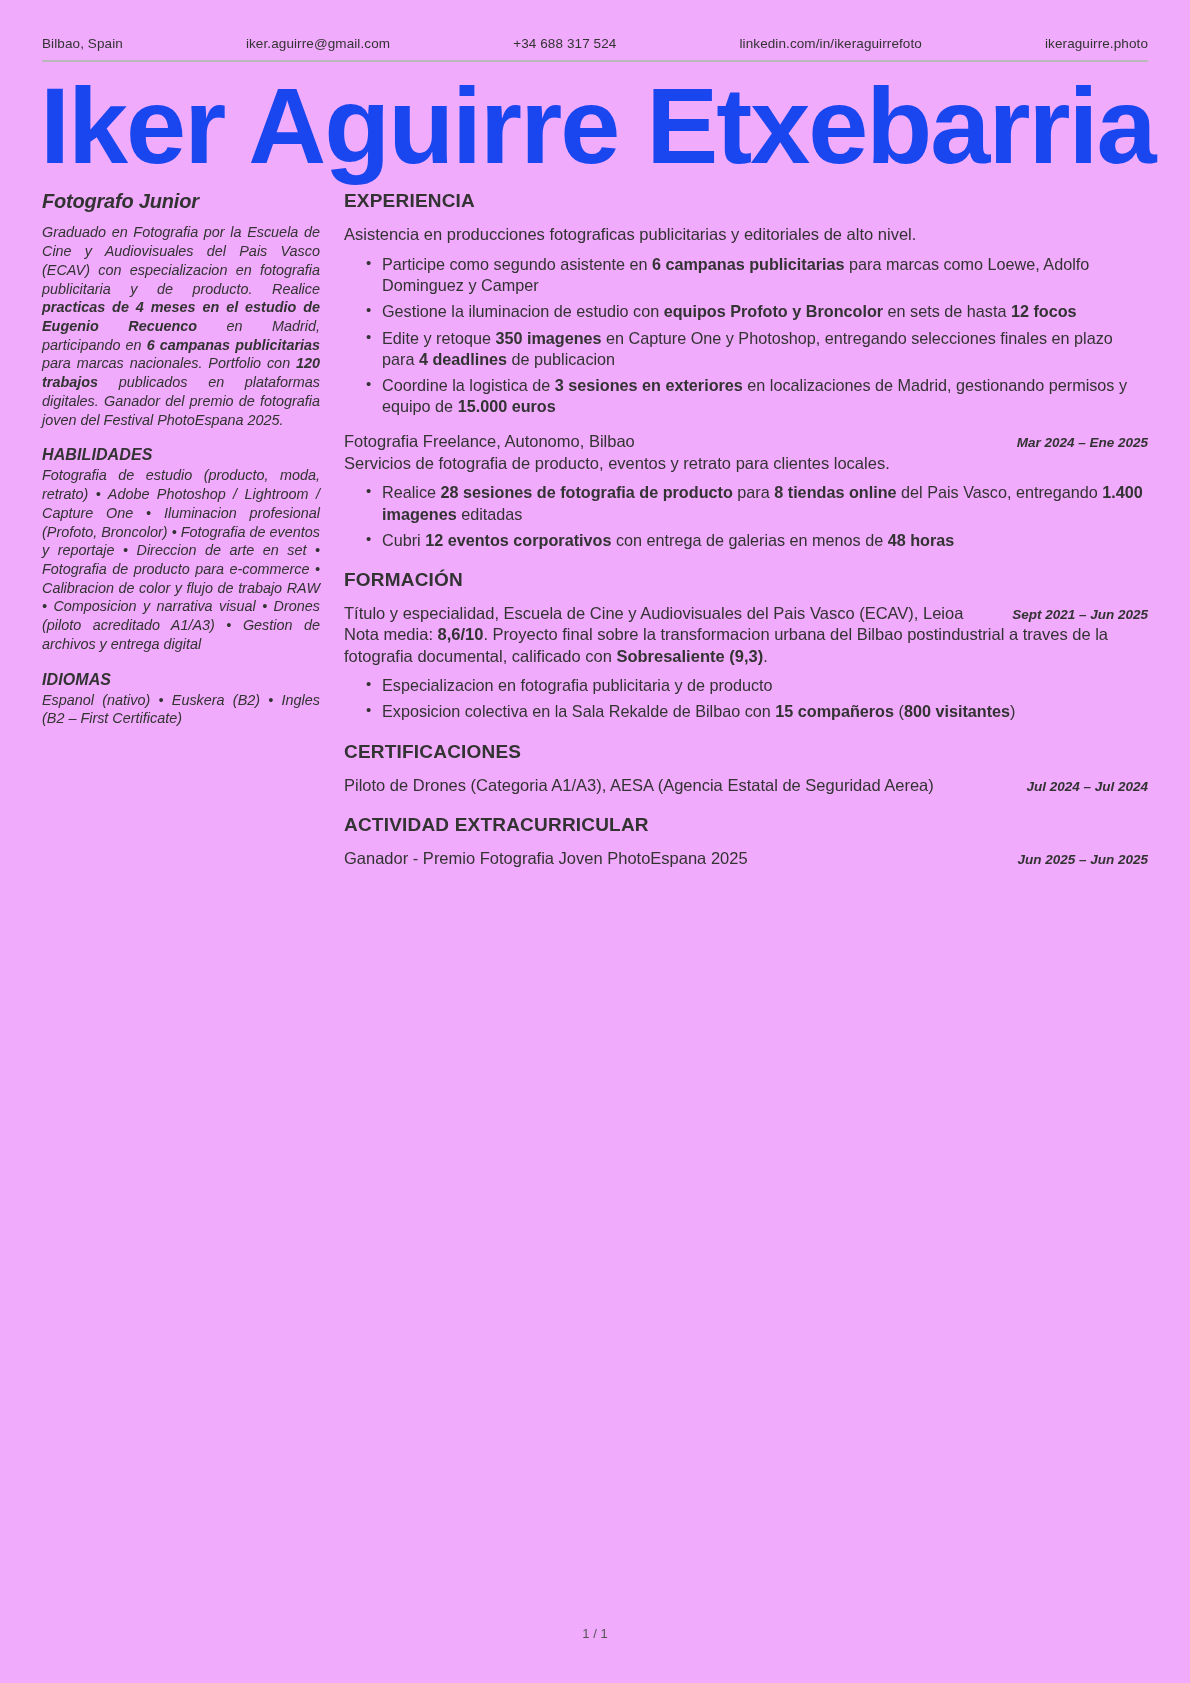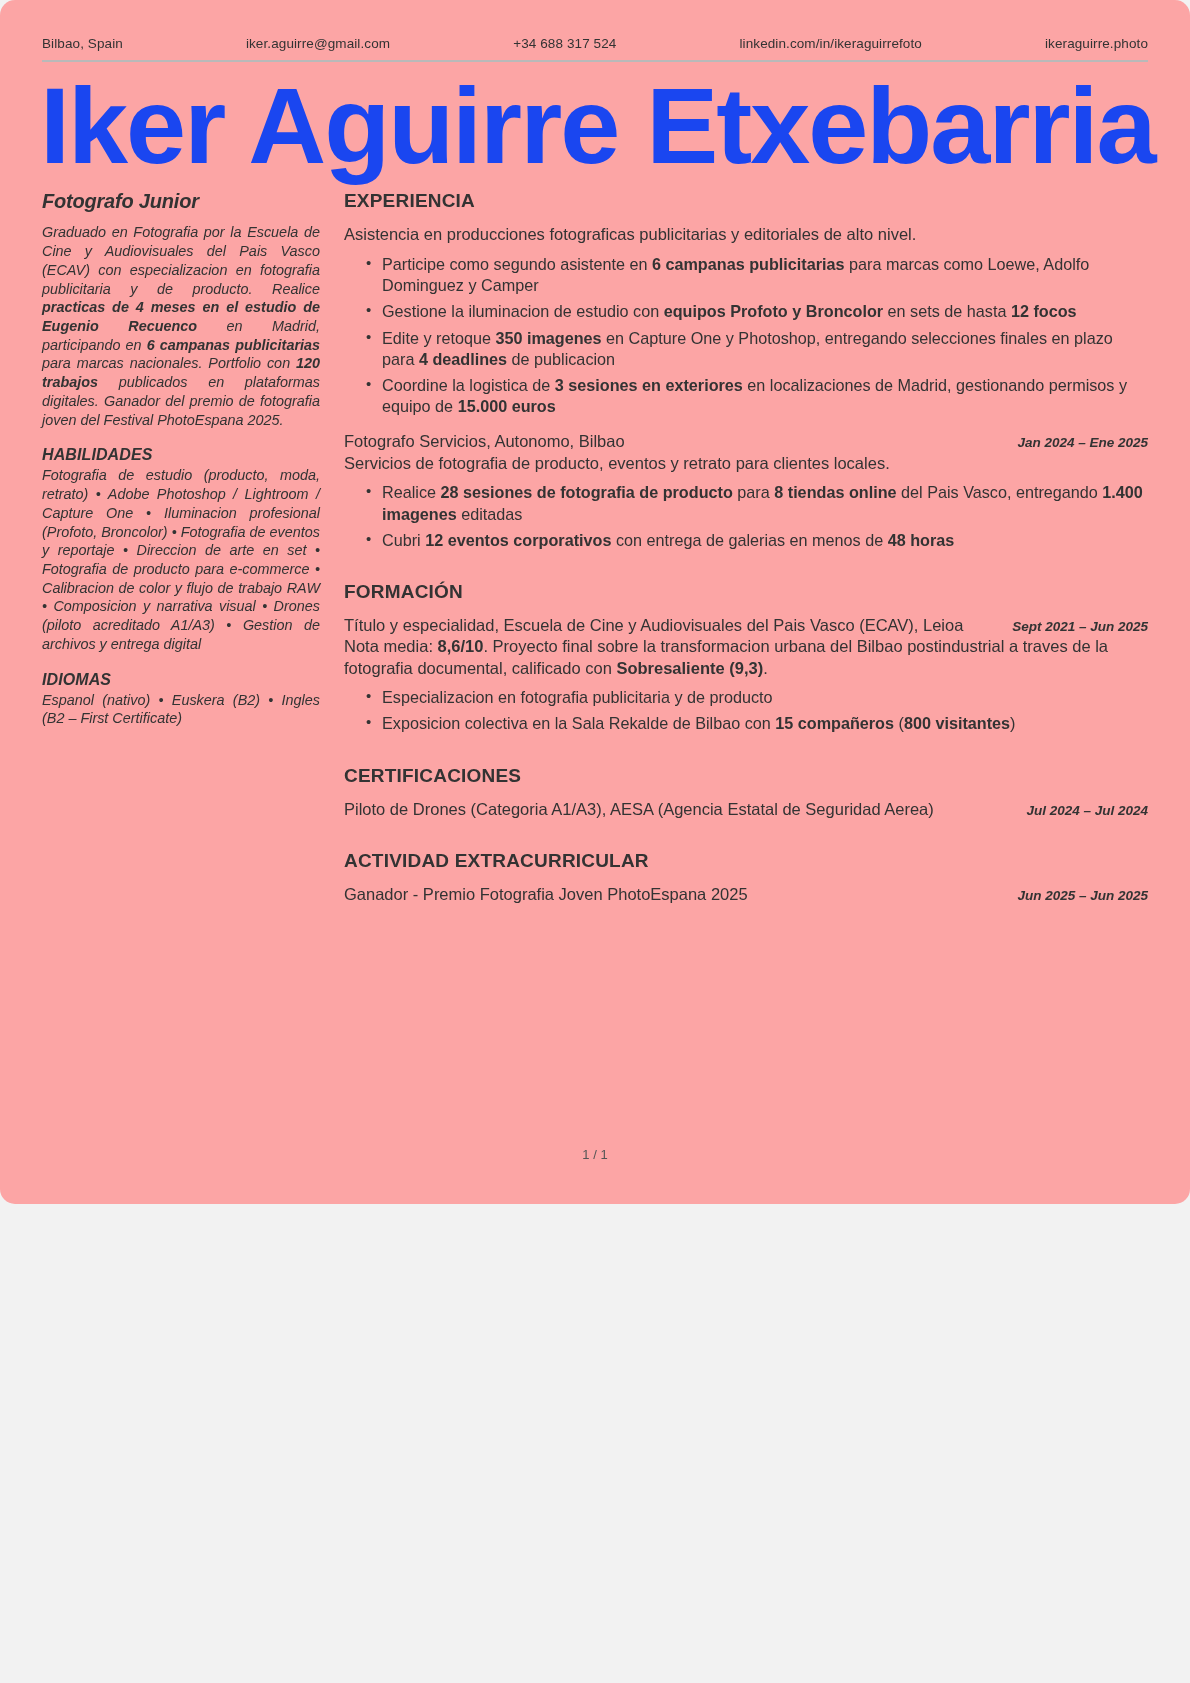--- a/index.html
+++ b/index.html
@@ -7,26 +7,25 @@
     padding: 0;
     background: #f2f2f2;
   }
   body {
     font-family: "Liberation Sans", sans-serif;
     color: #333333;
   }
   .page {
     position: relative;
     width: 1190px;
-    height: 1204px;
-    background: #fca5a5;
+    height: 1683px;
+    background: #f0abfc;
     box-sizing: border-box;
     padding: 0;
     overflow: hidden;
-    border-radius: 15px;
   }
 
   
   .contact-bar {
     display: flex;
     justify-content: space-between;
     align-items: baseline;
     padding: 36px 42px 0 42px;
     font-size: 13.5px;
     letter-spacing: 0.1px;
@@ -109,21 +108,21 @@
   }
 
   
   .section-heading {
     font-size: 19px;
     font-weight: 800;
     letter-spacing: 0.2px;
     color: #333333;
     margin: 0 0 12px 0;
   }
-  .section-heading.spaced { margin-top: 30px; }
+  .section-heading.spaced { margin-top: 18px; }
 
   .entry { margin-bottom: 6px; }
   .entry-top {
     display: flex;
     justify-content: space-between;
     align-items: baseline;
     gap: 18px;
   }
   .entry-title {
     font-size: 16.5px;
@@ -223,22 +222,22 @@
             <p class="entry-sub">Asistencia en producciones fotograficas publicitarias y editoriales de alto nivel.</p>
             <ul class="bullets">
               <li>Participe como segundo asistente en <b>6 campanas publicitarias</b> para marcas como Loewe, Adolfo Dominguez y Camper</li>
               <li>Gestione la iluminacion de estudio con <b>equipos Profoto y Broncolor</b> en sets de hasta <b>12 focos</b></li>
               <li>Edite y retoque <b>350 imagenes</b> en Capture One y Photoshop, entregando selecciones finales en plazo para <b>4 deadlines</b> de publicacion</li>
               <li>Coordine la logistica de <b>3 sesiones en exteriores</b> en localizaciones de Madrid, gestionando permisos y equipo de <b>15.000 euros</b></li>
             </ul>
           </div>
           <div class="entry gap-after-list">
             <div class="entry-top">
-              <div class="entry-title">Fotografo Servicios, Autonomo, Bilbao</div>
-              <div class="entry-date">Jan 2024 – Ene 2025</div>
+              <div class="entry-title">Fotografia Freelance, Autonomo, Bilbao</div>
+              <div class="entry-date">Mar 2024 – Ene 2025</div>
             </div>
             <p class="entry-sub">Servicios de fotografia de producto, eventos y retrato para clientes locales.</p>
             <ul class="bullets">
               <li>Realice <b>28 sesiones de fotografia de producto</b> para <b>8 tiendas online</b> del Pais Vasco, entregando <b>1.400 imagenes</b> editadas</li>
               <li>Cubri <b>12 eventos corporativos</b> con entrega de galerias en menos de <b>48 horas</b></li>
             </ul>
           </div>
         </div>
 
       <div class="section-heading spaced">FORMACIÓN</div>

